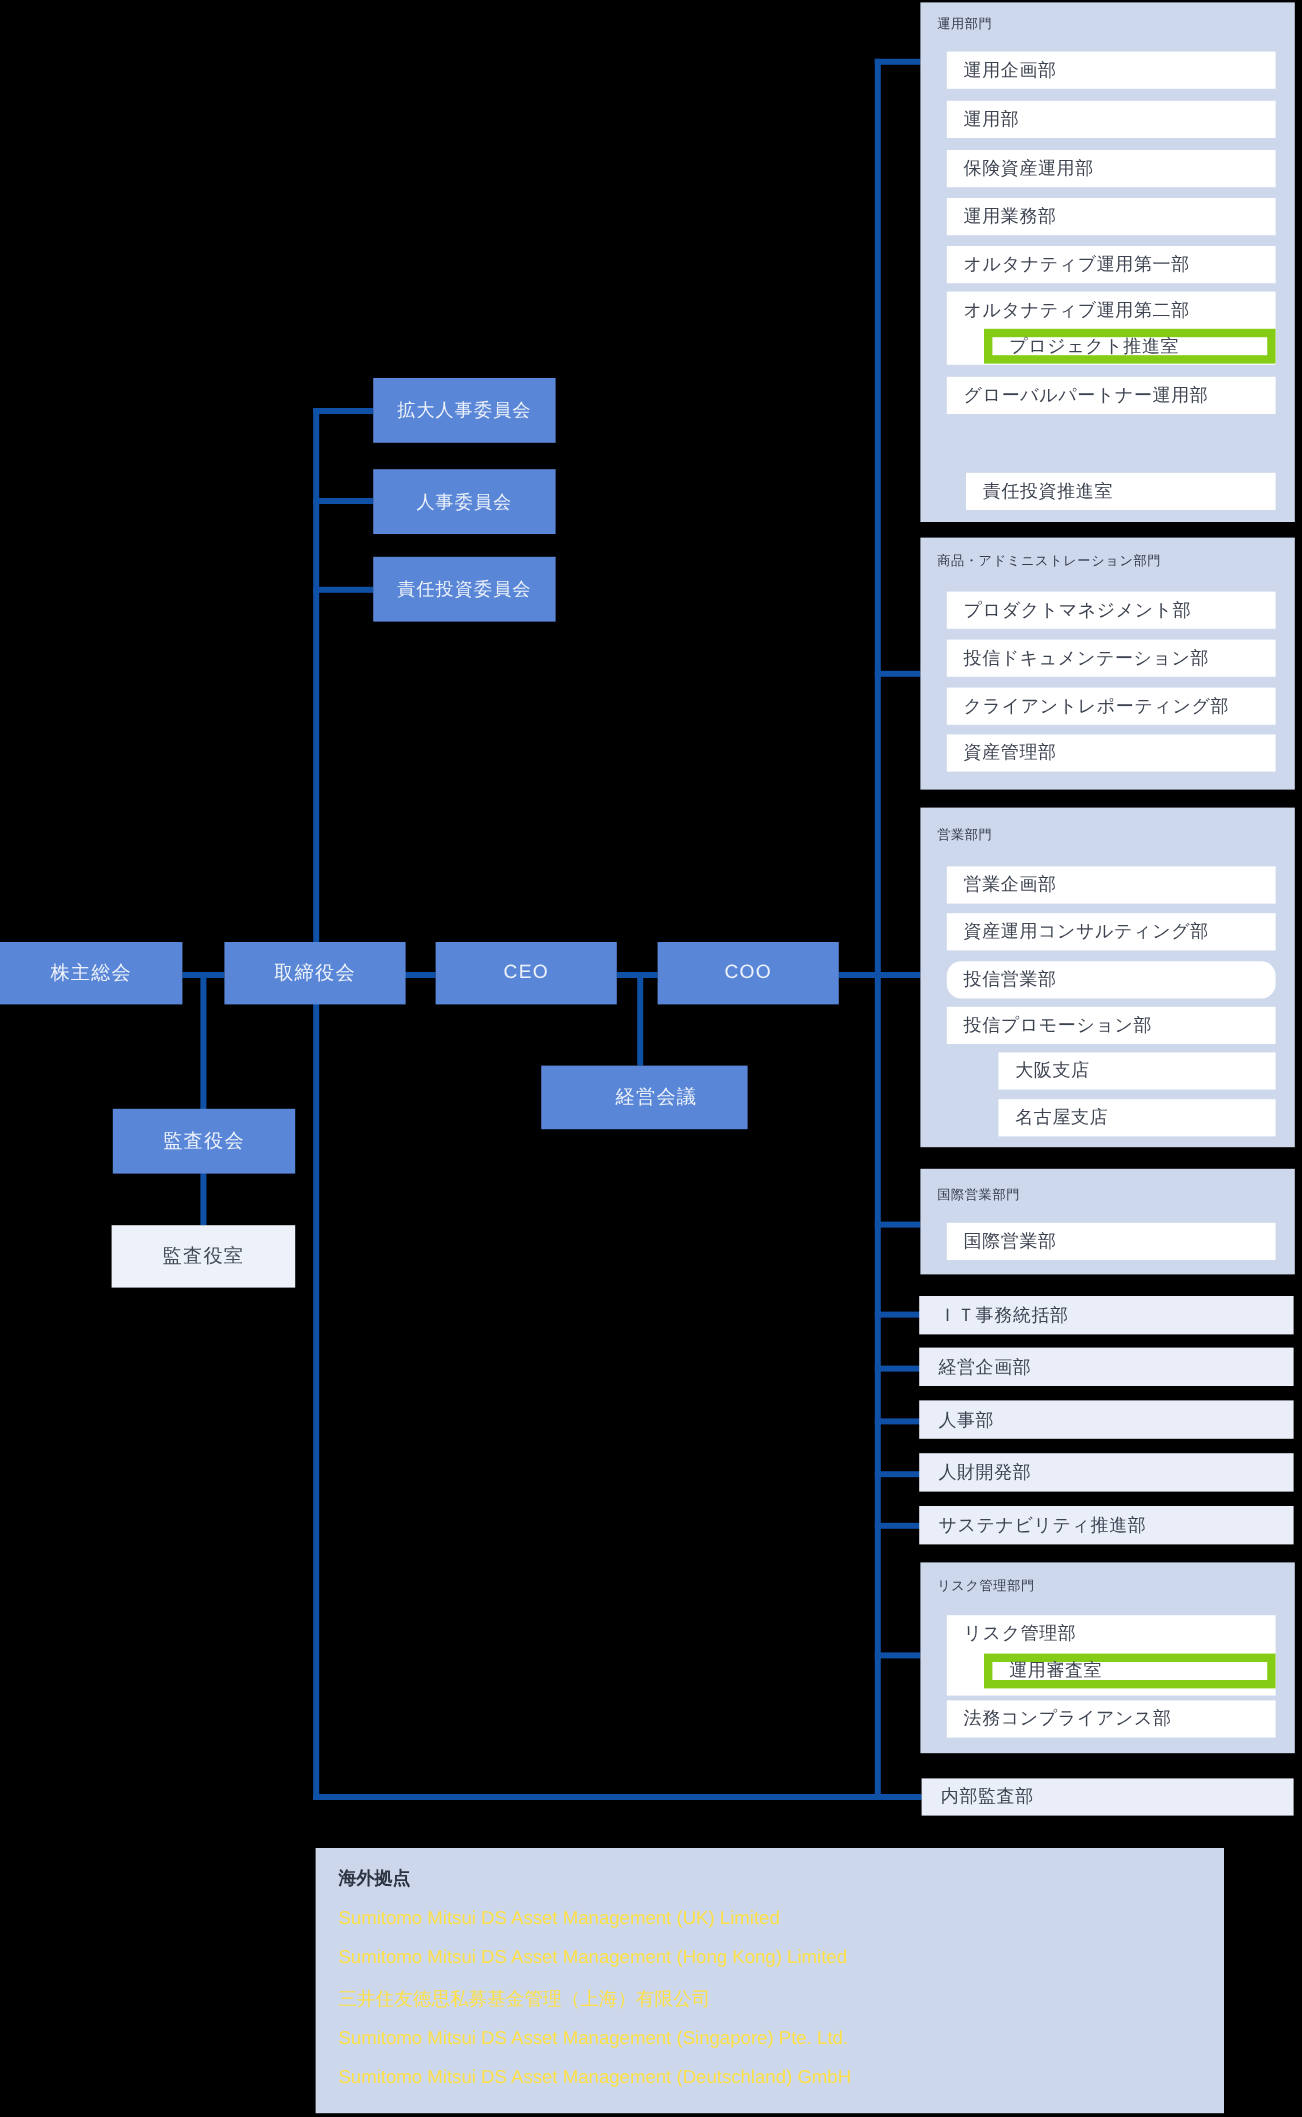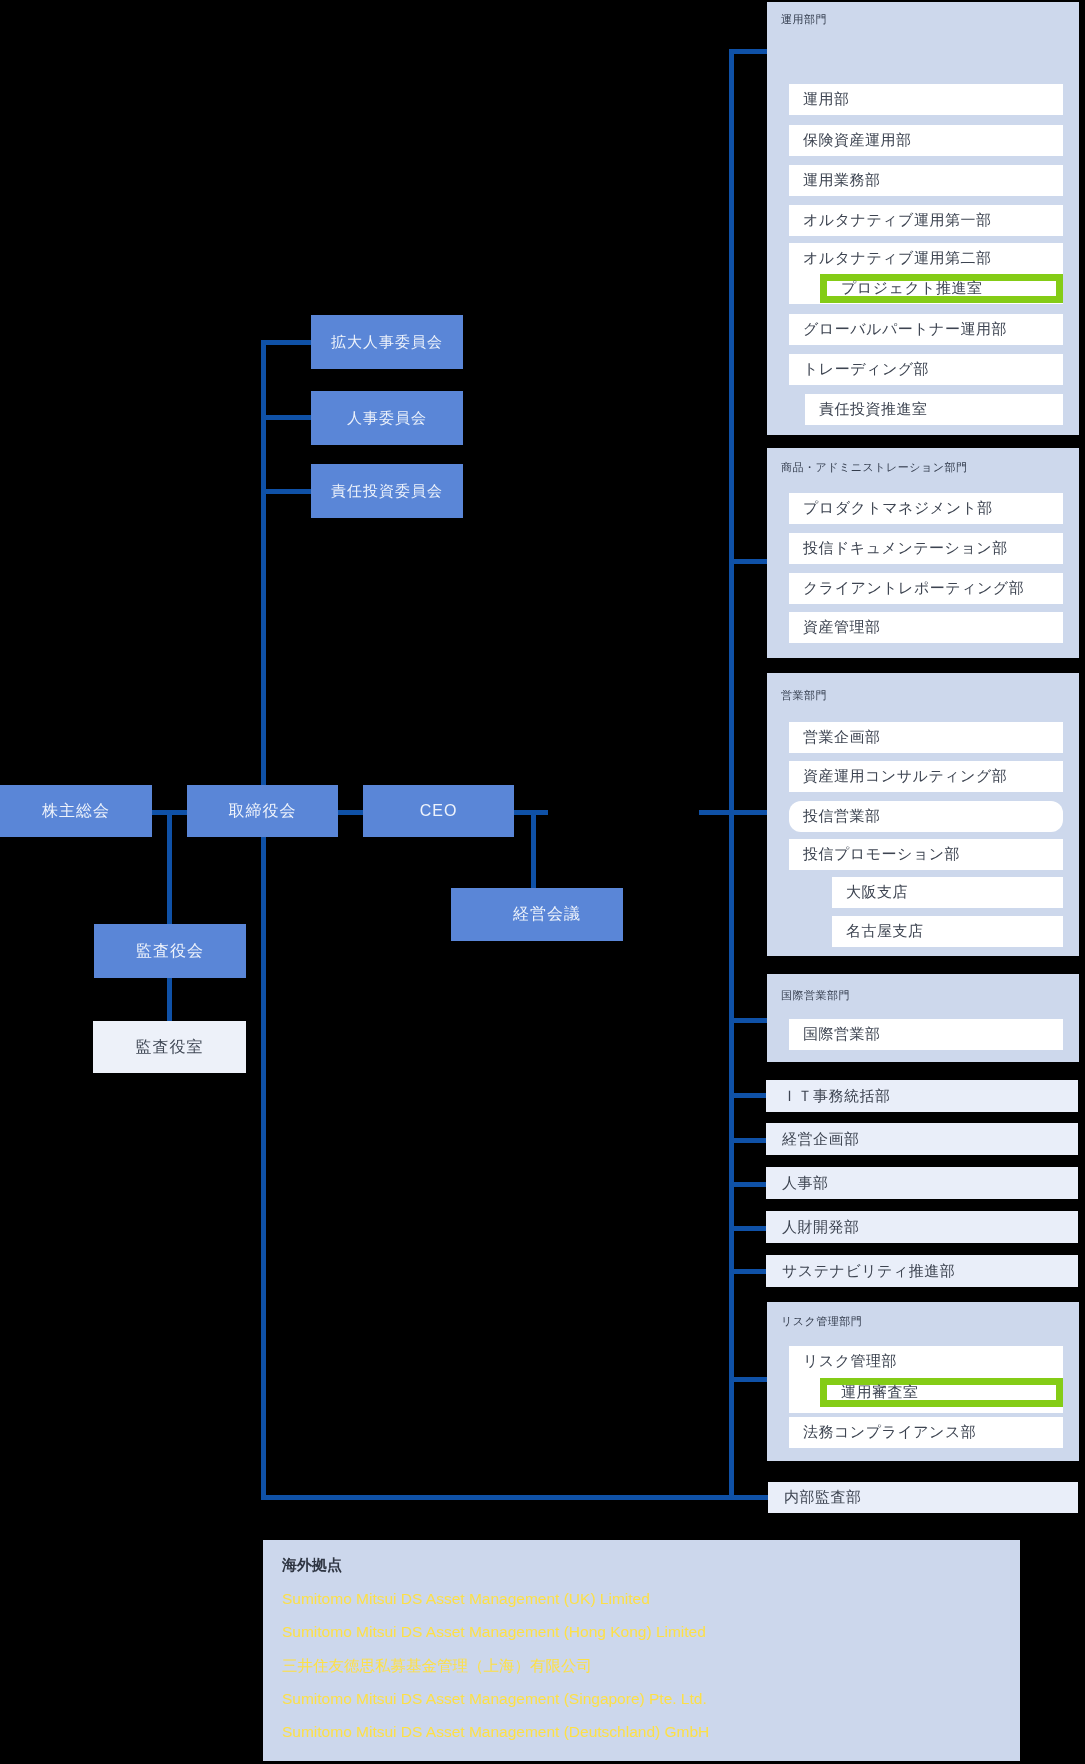--- a/index.html
+++ b/index.html
@@ -47,38 +47,39 @@
   <div class="ln" style="left:729px;top:1138px;width:38px;height:5px;"></div>
   <div class="ln" style="left:729px;top:1182px;width:38px;height:5px;"></div>
   <div class="ln" style="left:729px;top:1226px;width:38px;height:5px;"></div>
   <div class="ln" style="left:729px;top:1269px;width:38px;height:5px;"></div>
   <div class="ln" style="left:729px;top:1377px;width:38px;height:5px;"></div>
   <div class="ln" style="left:261px;top:1495px;width:507px;height:5px;"></div>
 
   <div class="bbox" style="left:0;top:785px;width:152px;height:52px;">株主総会</div>
   <div class="bbox" style="left:187px;top:785px;width:151px;height:52px;">取締役会</div>
   <div class="bbox" style="left:363px;top:785px;width:151px;height:52px;">CEO</div>
+  <div class="bbox" style="left:548px;top:785px;width:151px;height:52px;">COO</div>
   <div class="bbox" style="left:451px;top:888px;width:152px;height:53px;padding-left:20px;">経営会議</div>
   <div class="bbox" style="left:94px;top:924px;width:152px;height:54px;">監査役会</div>
   <div class="lbox" style="left:93px;top:1021px;width:153px;height:52px;">監査役室</div>
 
   <div class="bbox" style="left:311px;top:315px;width:152px;height:54px;font-size:15px;">拡大人事委員会</div>
   <div class="bbox" style="left:311px;top:391px;width:152px;height:54px;font-size:15px;">人事委員会</div>
   <div class="bbox" style="left:311px;top:464px;width:152px;height:54px;font-size:15px;">責任投資委員会</div>
 
   <div class="panel" style="top:2px;height:433px;"></div>
   <div class="phead" style="top:12px;">運用部門</div>
+  <div class="wbox" style="top:43px;">運用企画部</div>
   <div class="wbox" style="top:84px;">運用部</div>
   <div class="wbox" style="top:125px;">保険資産運用部</div>
   <div class="wbox" style="top:165px;">運用業務部</div>
   <div class="wbox" style="top:205px;">オルタナティブ運用第一部</div>
   <div class="wbox tall" style="top:243px;">オルタナティブ運用第二部</div>
   <div class="wbox nested" style="top:274px;">プロジェクト推進室</div>
   <div class="wbox" style="top:314px;">グローバルパートナー運用部</div>
-  <div class="wbox" style="top:354px;">トレーディング部</div>
   <div class="wbox ind1" style="top:394px;">責任投資推進室</div>
 
   <div class="panel" style="top:448px;height:210px;"></div>
   <div class="phead" style="top:460px;">商品・アドミニストレーション部門</div>
   <div class="wbox" style="top:493px;">プロダクトマネジメント部</div>
   <div class="wbox" style="top:533px;">投信ドキュメンテーション部</div>
   <div class="wbox" style="top:573px;">クライアントレポーティング部</div>
   <div class="wbox" style="top:612px;">資産管理部</div>
 
   <div class="panel" style="top:673px;height:283px;"></div>

